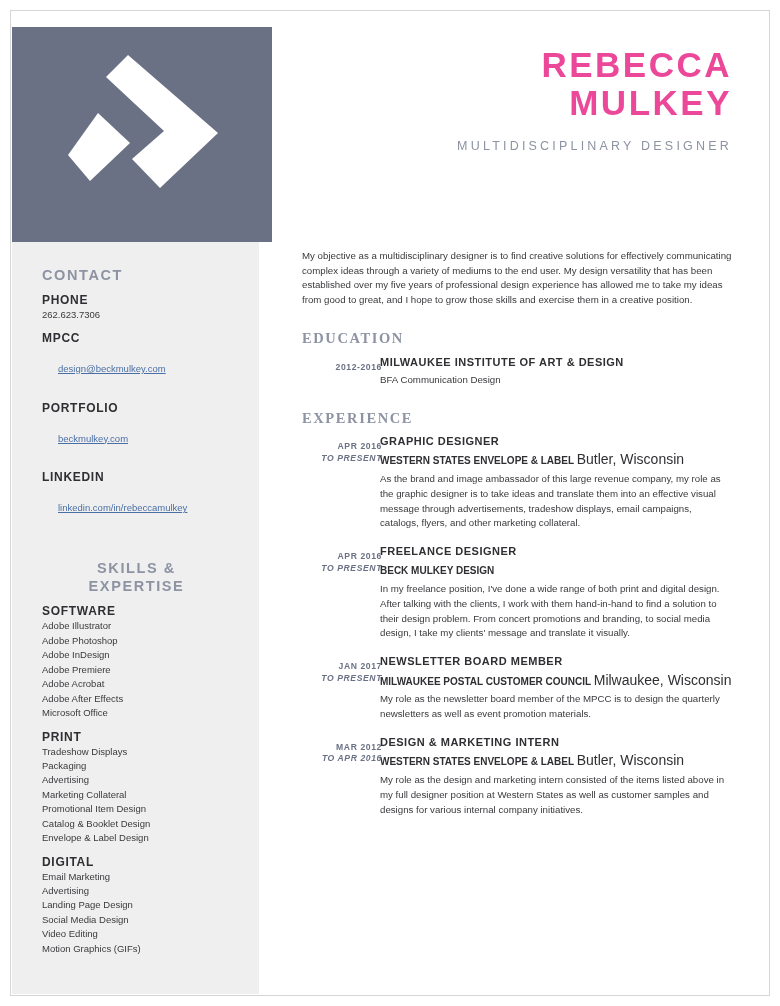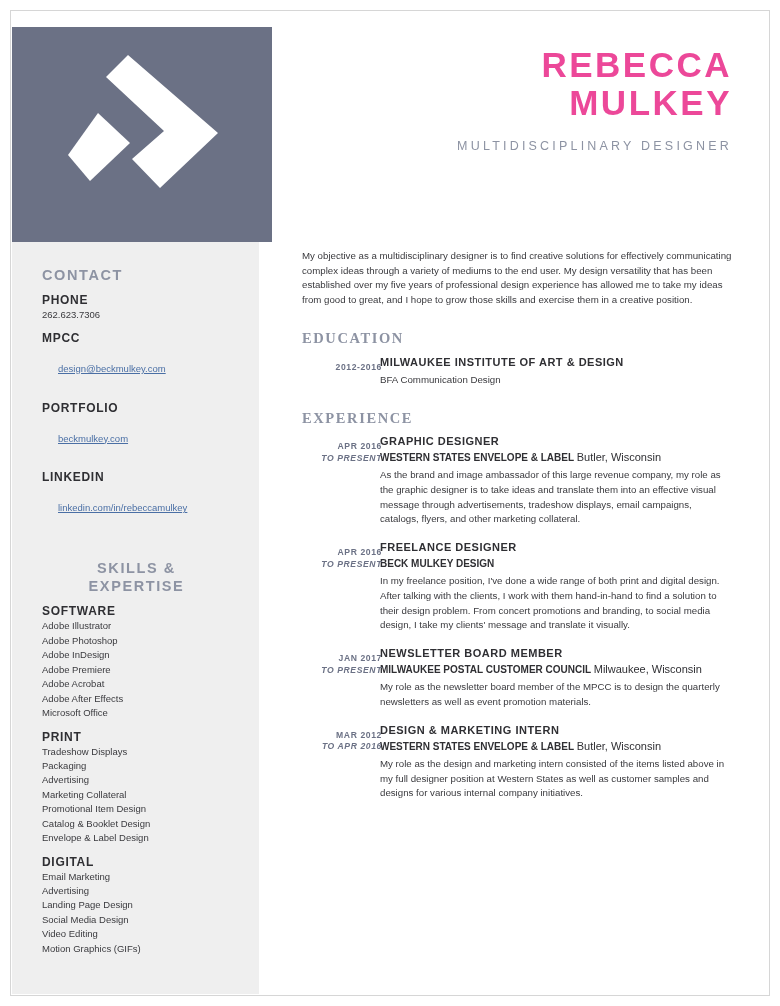--- a/index.html
+++ b/index.html
@@ -192,21 +192,21 @@
   }
   .entry-org {
     color: #2f2f33;
     font-size: 10px;
     font-weight: bold;
     margin: 2px 0 0 0;
     line-height: 1.35;
   }
   .entry-org .loc {
     font-weight: normal;
-    font-size: 11px;
+    font-size: 14px;
   }
   .entry-desc {
     color: #3a3a3e;
     font-size: 9.7px;
     line-height: 1.52;
     margin: 3px 0 0 0;
   }
   .edu-entry { margin-top: 8px; }
   .edu-entry .entry-desc { margin-top: 4px; }
 </style>

